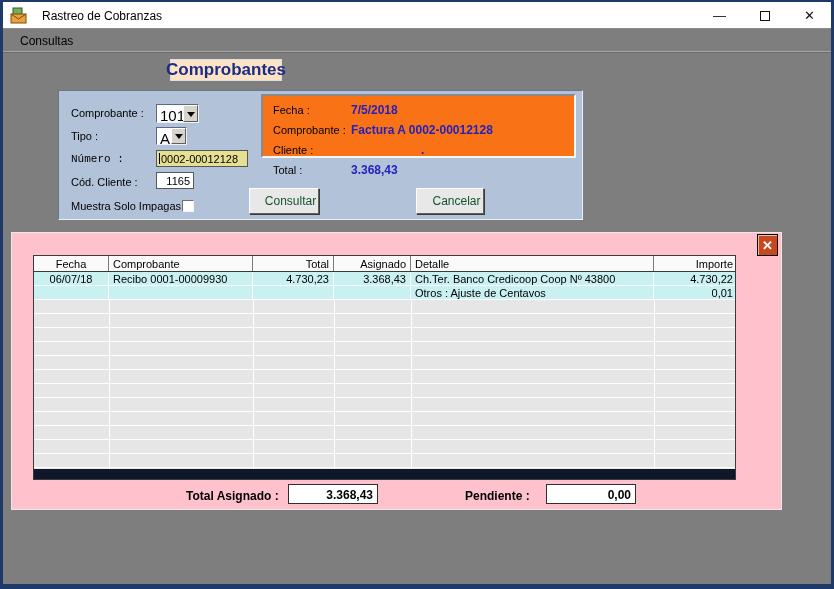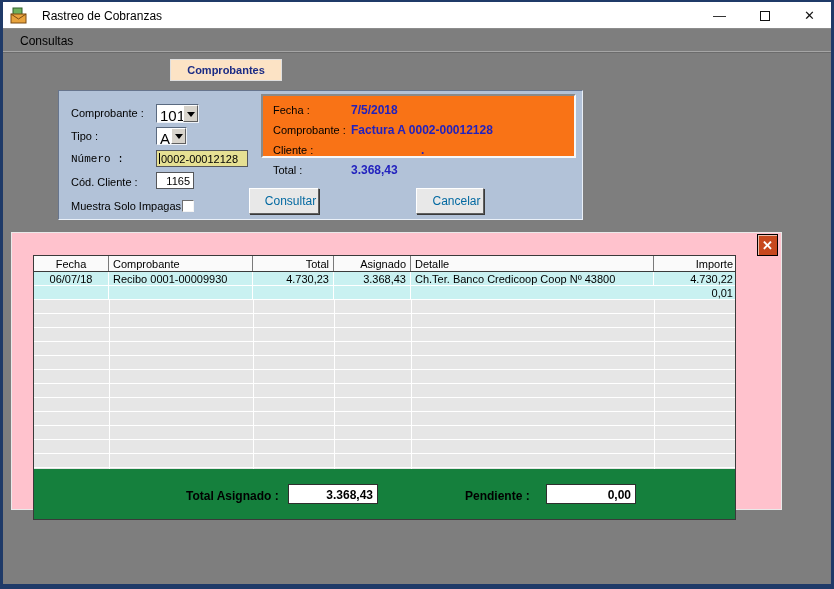--- a/index.html
+++ b/index.html
@@ -28,21 +28,21 @@
   .max-glyph { width:10px; height:10px; border:1px solid #111; display:block; }
   
   .menubar { position:absolute; left:2px; top:29px; width:830px; height:22px; }
   .menu-item { position:absolute; left:14px; top:4px; font-size:12px; color:#000; padding:1px 4px; }
   .menu-sep1 { position:absolute; left:2px; top:51px; width:830px; height:1px; background:#A5A5A5; }
   .menu-sep2 { position:absolute; left:2px; top:52px; width:830px; height:1px; background:#6B6B6B; }
   
   .page-heading {
     position:absolute; left:170px; top:59px; width:112px; height:22px;
     background:#FCE3C5; border:1px solid #DFDFDF;
-    color:#1B2C85; font-size:11px; font-weight:bold;
+    color:#1B2C85; font-size:17px; font-weight:bold;
     display:flex; align-items:center; justify-content:center;
   }
   
   .form-panel {
     position:absolute; left:58px; top:90px; width:525px; height:130px;
     background:#B2C2D8; border:1px solid; border-color:#67758D #EAF0F8 #EAF0F8 #67758D;
   }
   .f-label { position:absolute; font-size:11px; color:#000; white-space:nowrap; }
   .combo {
     position:absolute; background:#fff; border:1px solid; border-color:#5A6A80 #EEF2F8 #EEF2F8 #5A6A80;
@@ -73,39 +73,39 @@
   .info-panel {
     position:absolute; left:202px; top:3px; width:315px; height:64px;
     background:#f97316; border:2px solid; border-color:#8A8A8A #F8F8F8 #F8F8F8 #8A8A8A;
   }
   .info-row { position:absolute; left:0; width:100%; height:16px; }
   .info-label { position:absolute; left:10px; top:1px; font-size:11px; color:#000; }
   .info-value { position:absolute; left:88px; top:0; font-size:12px; font-weight:bold; color:#2222BE; white-space:nowrap; }
   .info-value.dot { left:158px; }
   
   .btn {
-    position:absolute; background:#E8E8E8; font-size:12px; color:#0369a1;
+    position:absolute; background:#E8E8E8; font-size:12px; color:#14532d;
     border:1px solid; border-color:#FFF #606060 #606060 #FFF;
     box-shadow:1px 1px 0 #3A3A3A;
     display:flex; align-items:center; justify-content:center;padding-left:13px;
   }
   
   .results-panel {
     position:absolute; left:11px; top:232px; width:771px; height:278px;
     background:#FFC2CD; border:1px solid #E9E9E9;
   }
   .close-x {
     position:absolute; left:745px; top:1px; width:21px; height:22px;
     background:#C7481E; border:1px solid #000;
     box-shadow:inset 1px 1px 0 rgba(255,255,255,.65);
     color:#fff; font-size:13px; font-weight:bold;
     display:flex; align-items:center; justify-content:center;
   }
-  .grid { position:absolute; left:21px; top:22px; width:703px; height:265px;
-          border:1px solid #3A3A3A; background:#15803d;text-decoration:underline; }
+  .grid { position:absolute; left:21px; top:22px; width:703px; height:225px;
+          border:1px solid #3A3A3A; background:#0f172a;text-decoration:underline; }
   .g-header { position:absolute; left:0; top:0; width:100%; height:16px;
               background:#FAFAFA; border-bottom:1px solid #3A3A3A; }
   .g-cell { position:absolute; top:0; height:100%; font-size:11px; color:#000;
             padding:2px 4px 0 4px; white-space:nowrap; overflow:hidden; }
   .hdr .g-cell { border-right:1px solid #7A7A7A; }
   .hdr .g-cell.last { border-right:none; }
   .g-row { position:absolute; left:0; width:100%; height:14px; background:#C9F1F1;
            border-bottom:1px solid #FFF; }
   .g-row .g-cell { border-right:1px solid #FFF; padding-top:1px; }
   .g-row .g-cell.last { border-right:none; }
@@ -239,20 +239,21 @@
         <span class="g-cell c2 al-r">4.730,23</span>
         <span class="g-cell c3 al-r">3.368,43</span>
         <span class="g-cell c4 al-l">Ch.Ter. Banco Credicoop Coop Nº 43800</span>
         <span class="g-cell c5 al-r last">4.730,22</span>
       </div>
       <div class="g-row" style="top:30px;">
         <span class="g-cell c0 al-c"></span>
         <span class="g-cell c1 al-l"></span>
         <span class="g-cell c2 al-r"></span>
         <span class="g-cell c3 al-r"></span>
+        <span class="g-cell c4 al-l">Otros : Ajuste de Centavos</span>
         <span class="g-cell c5 al-r last">0,01</span>
       </div>
     </div>
 
     <span class="total-label" style="left:174px; top:256px;">Total Asignado :</span>
     <div class="total-field" style="left:276px; top:251px;">3.368,43</div>
     <span class="total-label" style="left:453px; top:256px;">Pendiente :</span>
     <div class="total-field" style="left:534px; top:251px;">0,00</div>
   </div>
 

